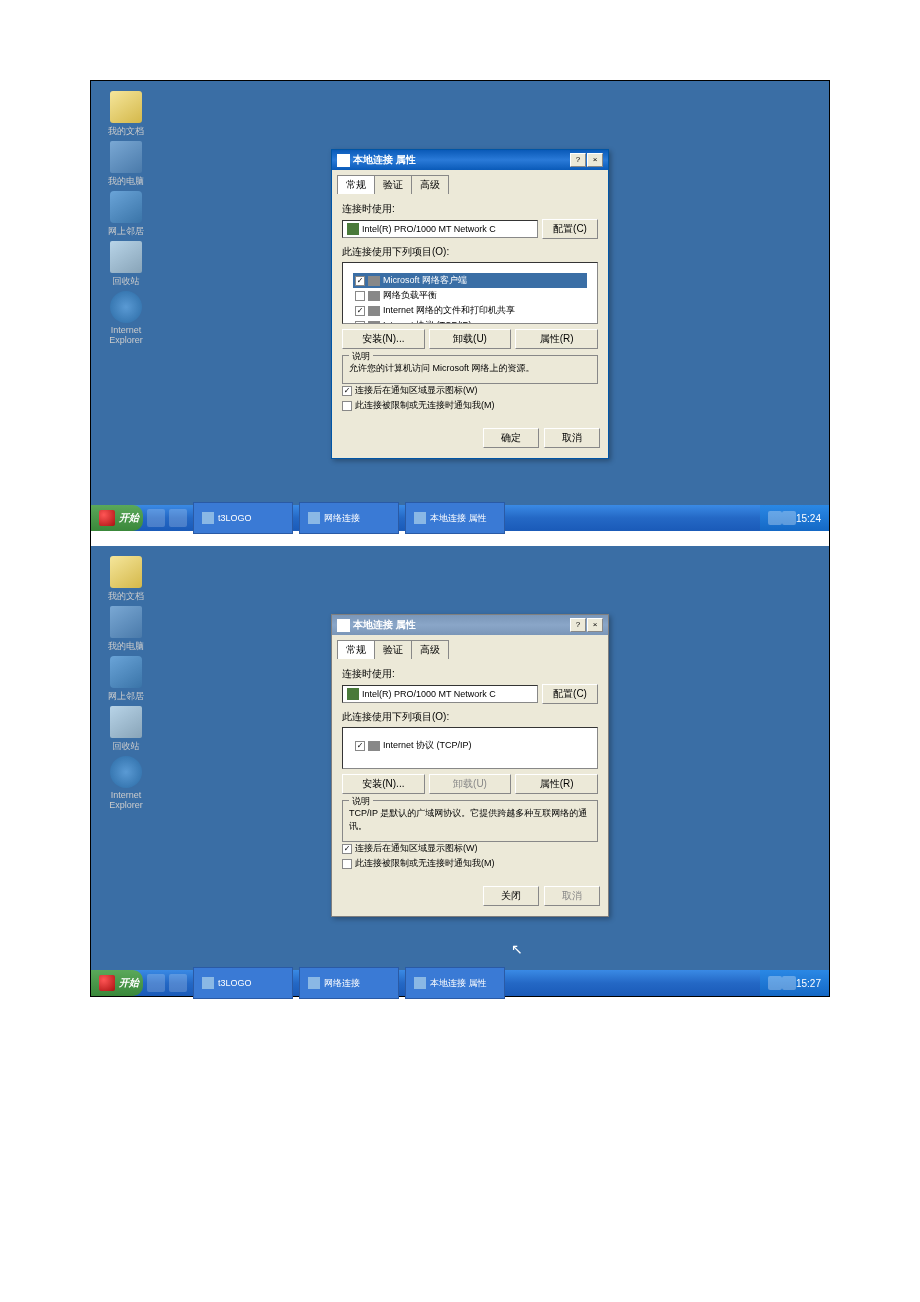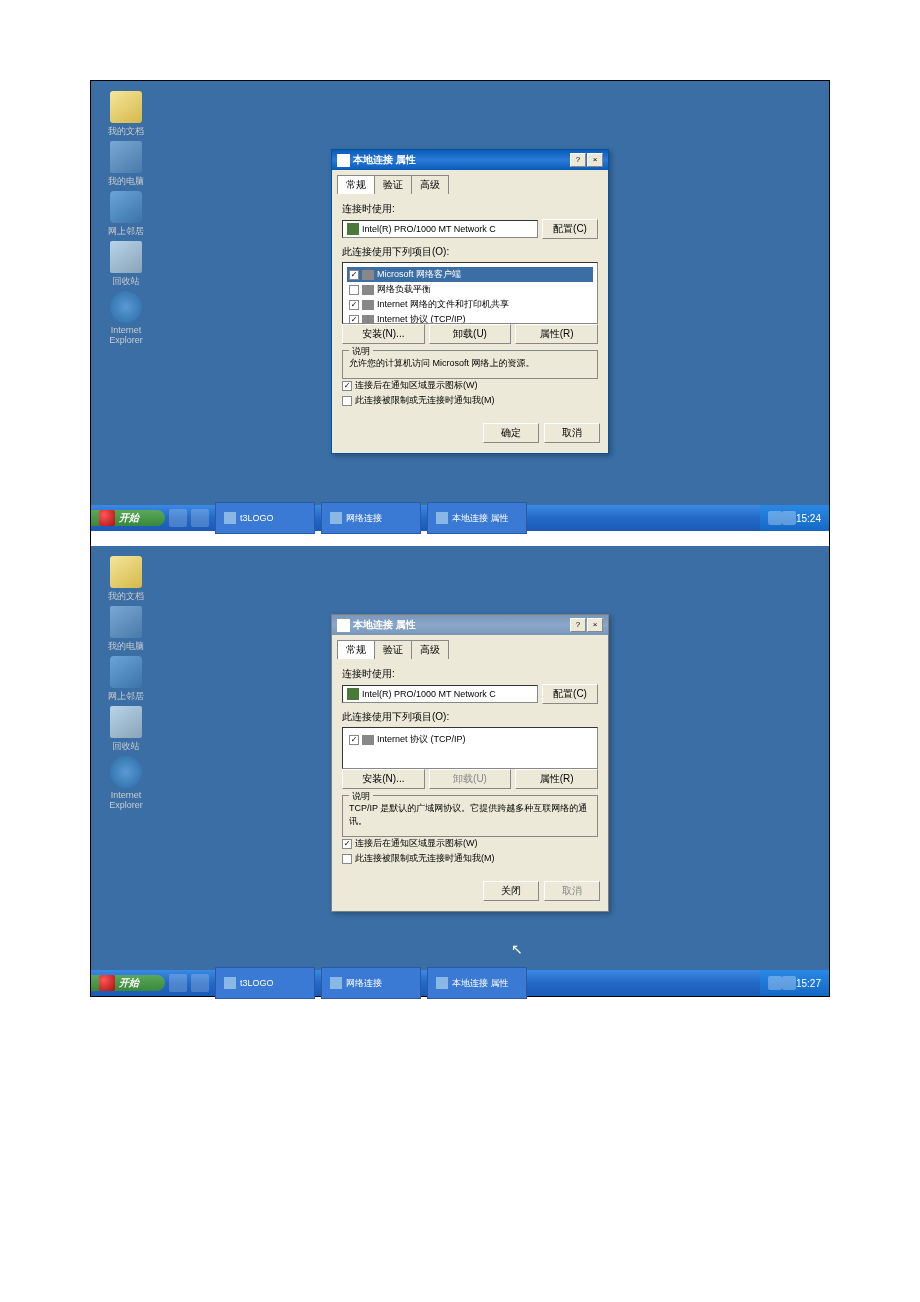--- a/index.html
+++ b/index.html
@@ -138,23 +138,24 @@
       font-size: 10px;
       min-width: 56px;
       text-align: center;
       cursor: pointer;
     }
     .xp-btn.disabled { color: #888; }
     .items-box {
       background: #fff;
       border: 1px inset #888;
       height: 62px;
-      padding: 4px;
+      padding: 10px;
       font-size: 9px;
       overflow: hidden;
+      margin-bottom: 5px;
     }
     .items-box.short { height: 42px; }
     .item-row {
       display: flex;
       align-items: center;
       padding: 1px 2px;
     }
     .item-row.selected { background: #3a6ea5; color: #fff; }
     .chk {
       width: 10px; height: 10px;
@@ -212,22 +213,22 @@
     .taskbar {
       position: absolute;
       bottom: 0; left: 0; right: 0;
       height: 26px;
       background: linear-gradient(to bottom, #3a8ae5, #2468c5, #1a5ab8);
       display: flex;
       align-items: center;
       font-size: 10px;
     }
     .start-btn {
-      height: 16px;
-      padding: 0 26px 0 8px;
+      height: 26px;
+      padding: 0 4px 0 8px;
       background: linear-gradient(to bottom, #5aa85a, #3a883a);
       color: #fff;
       font-weight: bold;
       display: flex;
       align-items: center;
       border-radius: 0 10px 10px 0;
       font-style: italic;
     }
     .start-icon {
       width: 16px; height: 16px;

